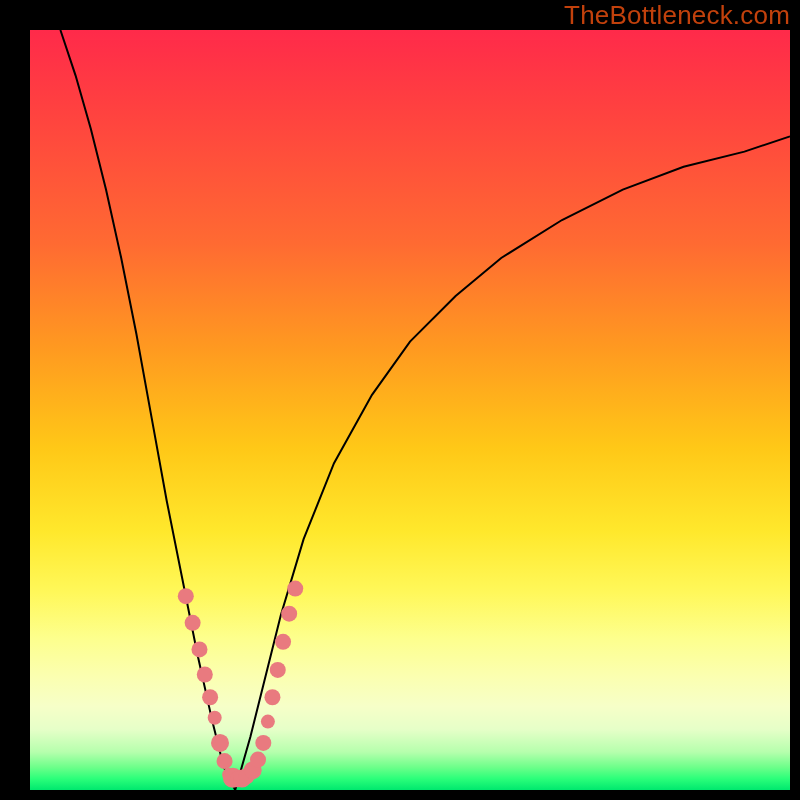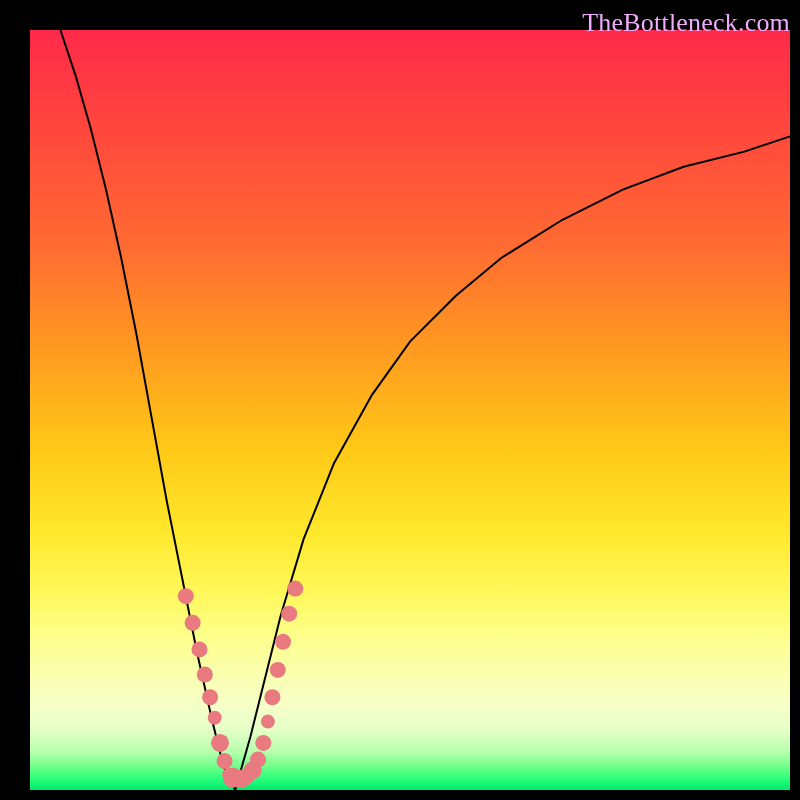--- a/index.html
+++ b/index.html
@@ -38,28 +38,27 @@
       #f6ffc8 89%,
       #e6ffc8 92%,
       #b6ffad 95%,
       #6dff8a 97%,
       #2cff7a 98.5%,
       #00e86e 100%
     );
   }
   .watermark {
     position: absolute;
-    top: 8px;
+    top: 0;
     right: 10px;
-    color: #f0abfc;
+    color: #c2410c;
     font-size: 26px;
     font-weight: 500;
     letter-spacing: 0.2px;
     user-select: none;
-    font-family: Liberation Serif, serif;
   }
   svg.curve {
     position: absolute;
     left: 0;
     top: 0;
     width: 760px;
     height: 760px;
     overflow: visible;
   }
   .curve-path {

